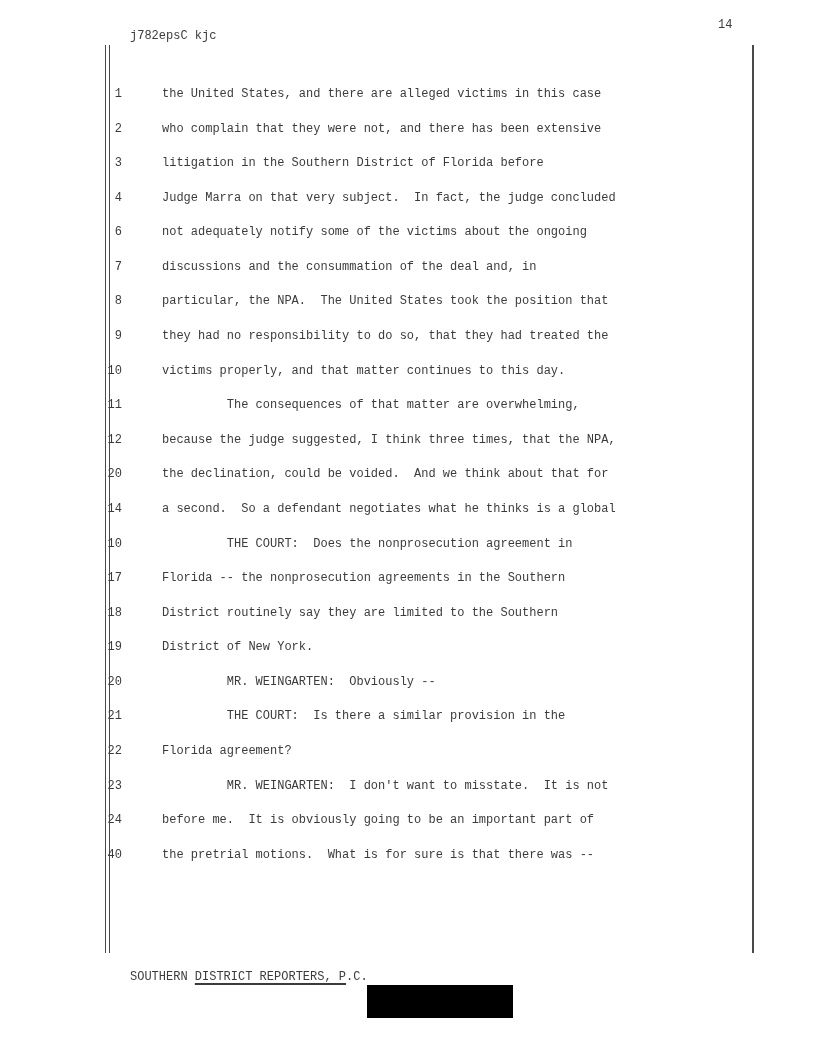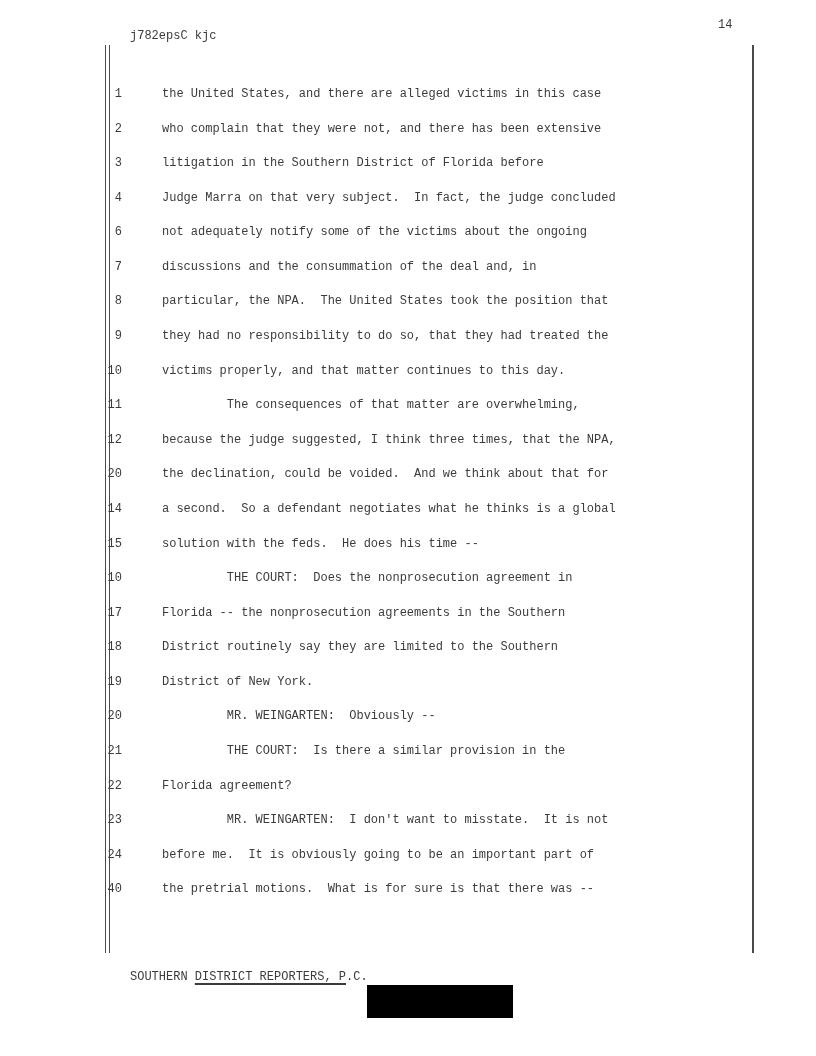--- a/index.html
+++ b/index.html
@@ -109,21 +109,20 @@
       <div class="line-row"><span class="num">4</span><span class="txt">Judge Marra on that very subject.  In fact, the judge concluded</span></div>
       <div class="line-row"><span class="num">6</span><span class="txt">not adequately notify some of the victims about the ongoing</span></div>
       <div class="line-row"><span class="num">7</span><span class="txt">discussions and the consummation of the deal and, in</span></div>
       <div class="line-row"><span class="num">8</span><span class="txt">particular, the NPA.  The United States took the position that</span></div>
       <div class="line-row"><span class="num">9</span><span class="txt">they had no responsibility to do so, that they had treated the</span></div>
       <div class="line-row"><span class="num">10</span><span class="txt">victims properly, and that matter continues to this day.</span></div>
       <div class="line-row"><span class="num">11</span><span class="txt">         The consequences of that matter are overwhelming,</span></div>
       <div class="line-row"><span class="num">12</span><span class="txt">because the judge suggested, I think three times, that the NPA,</span></div>
       <div class="line-row"><span class="num">20</span><span class="txt">the declination, could be voided.  And we think about that for</span></div>
       <div class="line-row"><span class="num">14</span><span class="txt">a second.  So a defendant negotiates what he thinks is a global</span></div>
-      <div class="line-row"><span class="num">15</span><span class="txt">solution with the feds.  He does his time --</span></div>
       <div class="line-row"><span class="num">10</span><span class="txt">         THE COURT:  Does the nonprosecution agreement in</span></div>
       <div class="line-row"><span class="num">17</span><span class="txt">Florida -- the nonprosecution agreements in the Southern</span></div>
       <div class="line-row"><span class="num">18</span><span class="txt">District routinely say they are limited to the Southern</span></div>
       <div class="line-row"><span class="num">19</span><span class="txt">District of New York.</span></div>
       <div class="line-row"><span class="num">20</span><span class="txt">         MR. WEINGARTEN:  Obviously --</span></div>
       <div class="line-row"><span class="num">21</span><span class="txt">         THE COURT:  Is there a similar provision in the</span></div>
       <div class="line-row"><span class="num">22</span><span class="txt">Florida agreement?</span></div>
       <div class="line-row"><span class="num">23</span><span class="txt">         MR. WEINGARTEN:  I don't want to misstate.  It is not</span></div>
       <div class="line-row"><span class="num">24</span><span class="txt">before me.  It is obviously going to be an important part of</span></div>
       <div class="line-row"><span class="num">40</span><span class="txt">the pretrial motions.  What is for sure is that there was --</span></div>

